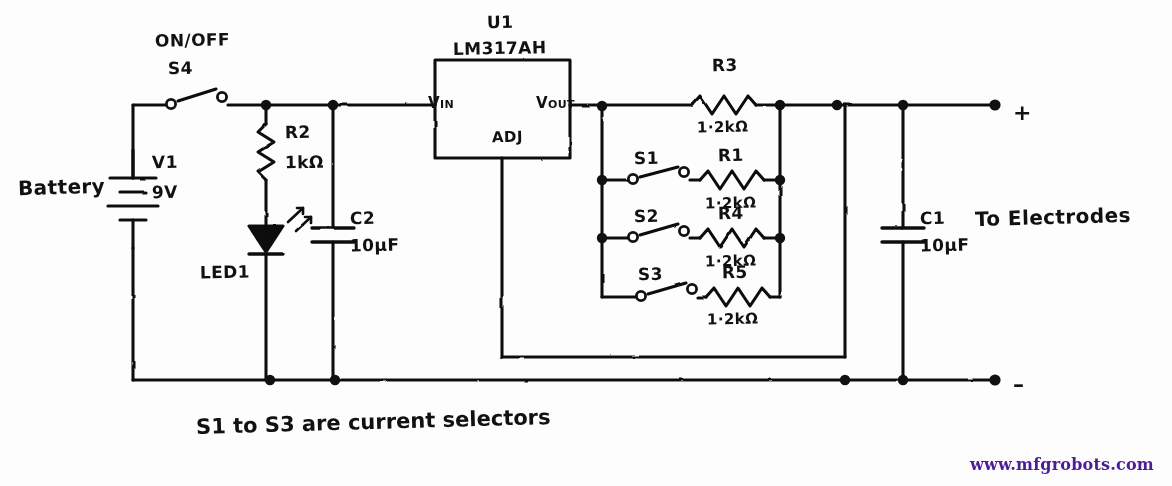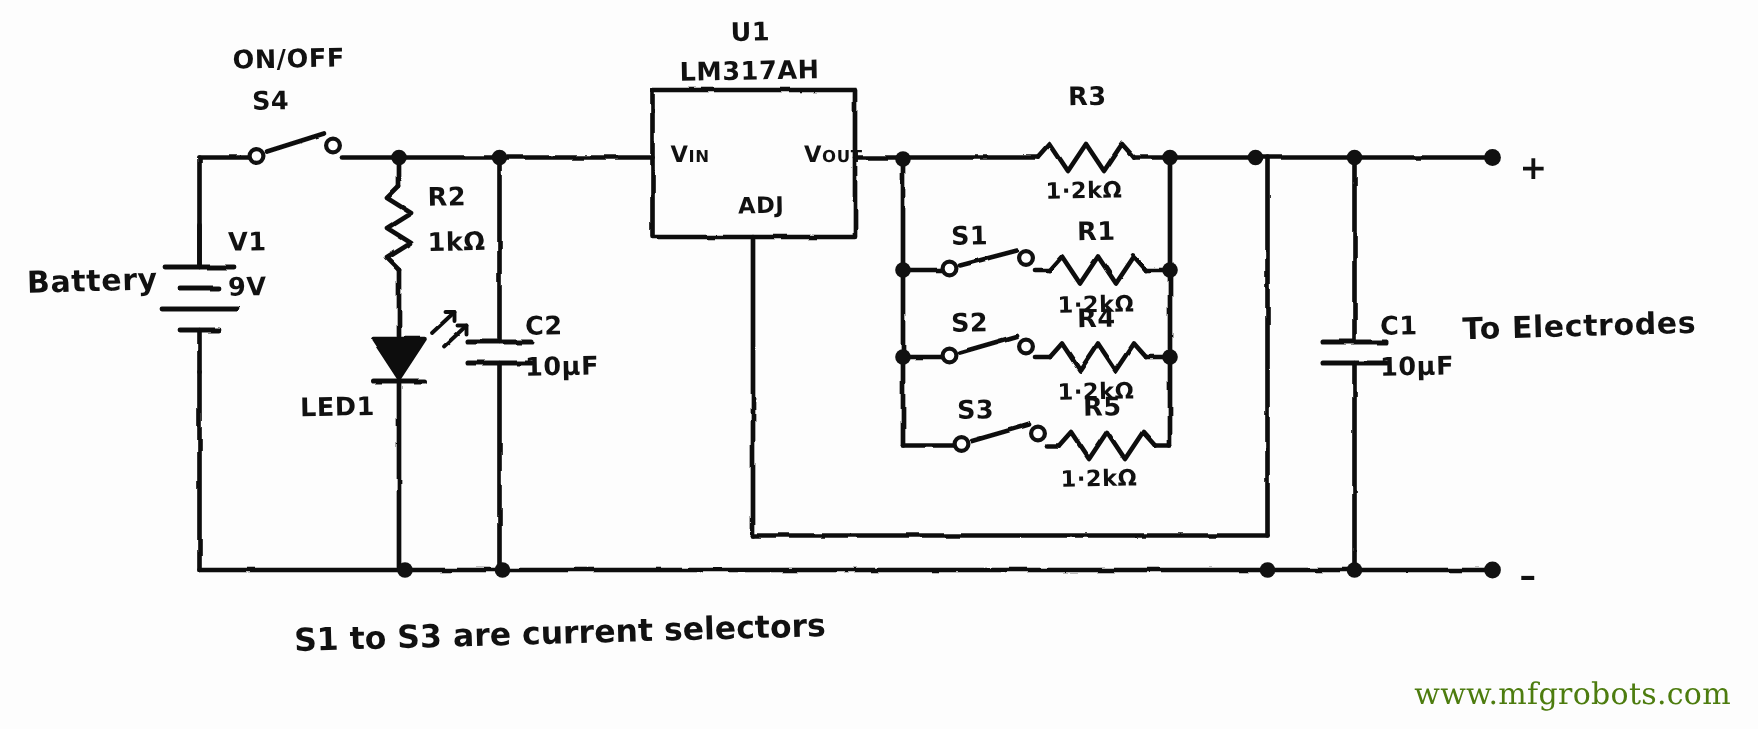--- a/index.html
+++ b/index.html
@@ -6,22 +6,22 @@
   body{width:1172px;height:486px;overflow:hidden;
        font-family:"DejaVu Sans",sans-serif;}
   #sheet{position:relative;width:1172px;height:486px;background:#fdfdfd;}
   #schematic{position:absolute;left:0;top:0;width:1172px;height:486px;}
   .lbl{position:absolute;color:#111;white-space:nowrap;
        font-family:"DejaVu Sans",sans-serif;font-weight:700;
        letter-spacing:.4px;}
   .hand{font-style:normal;transform:rotate(-1.1deg);}
   .hand2{transform:rotate(-1.6deg);}
   .sub{font-size:11px;font-weight:700;}
-  .watermark{position:absolute;right:18px;bottom:12px;color:#4d7c0f;
-             font-family:"DejaVu Serif",serif;font-size:20px;font-weight:400;
+  .watermark{position:absolute;right:18px;bottom:12px;color:#4c1d95;
+             font-family:"DejaVu Serif",serif;font-size:16px;font-weight:700;
              letter-spacing:.2px;}
   .cap{position:absolute;color:#111;font-weight:700;
        font-family:"DejaVu Sans",sans-serif;}
 </style>
 </head>
 <body>
 
 <div id="sheet">
 
   <svg id="schematic" viewBox="0 0 1172 486">
@@ -164,21 +164,21 @@
   <div class="lbl hand" style="left:285px;top:152px;font-size:17px;">1kΩ</div>
 
   <div class="lbl hand" style="left:200px;top:262px;font-size:17px;">LED1</div>
 
   <div class="lbl hand" style="left:350px;top:208px;font-size:17px;">C2</div>
   <div class="lbl hand" style="left:350px;top:235px;font-size:17px;">10μF</div>
 
   <div class="lbl hand" style="left:487px;top:12px;font-size:17px;">U1</div>
   <div class="lbl hand" style="left:453px;top:38px;font-size:17px;">LM317AH</div>
 
-  <div class="lbl" style="left:447px;top:94px;font-size:15px;">
+  <div class="lbl" style="left:428px;top:94px;font-size:15px;">
     <span>V</span><span class="sub" style="font-size:11px;">IN</span>
   </div>
   <div class="lbl" style="left:536px;top:94px;font-size:15px;">
     <span>V</span><span class="sub" style="font-size:11px;">OUT</span>
   </div>
   <div class="lbl hand" style="left:492px;top:128px;font-size:15px;">ADJ</div>
 
   <div class="lbl hand" style="left:712px;top:55px;font-size:17px;">R3</div>
   <div class="lbl hand" style="left:697px;top:118px;font-size:15px;">1·2kΩ</div>
 

